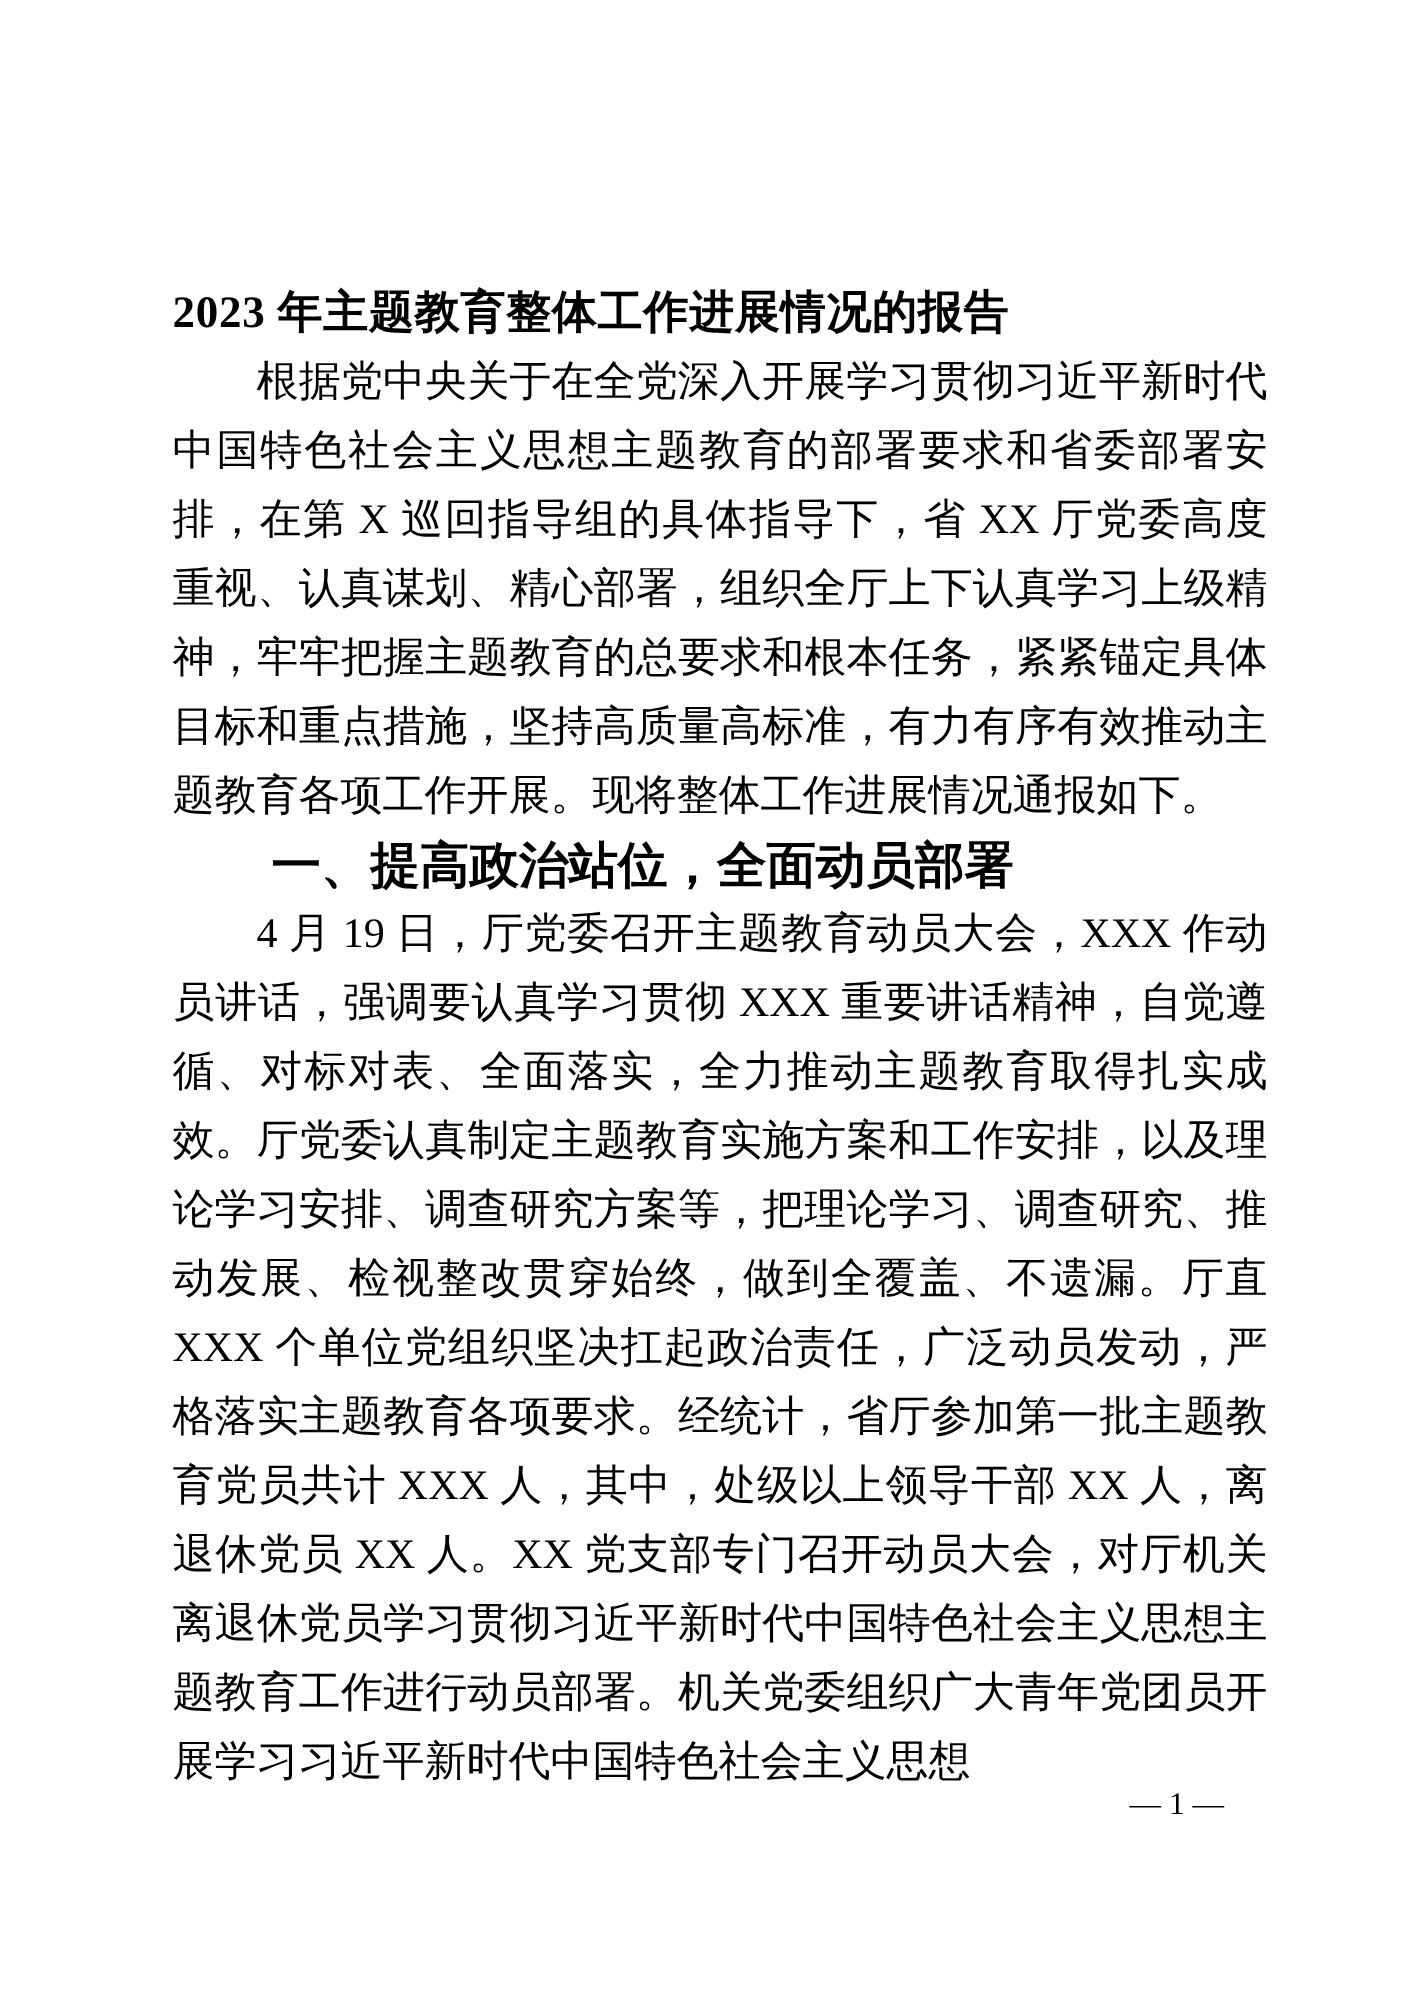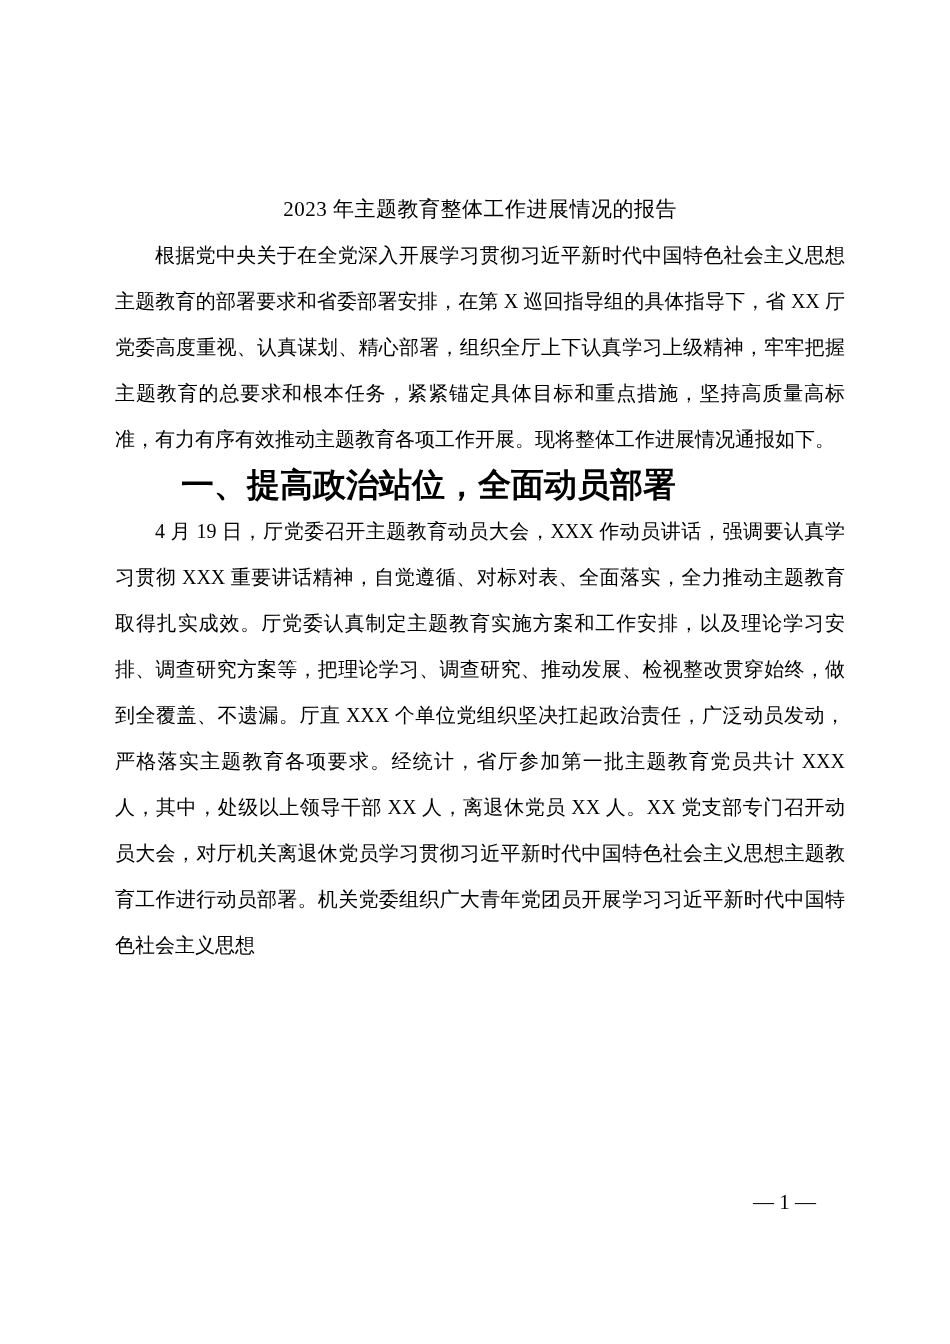--- a/index.html
+++ b/index.html
@@ -16,30 +16,29 @@
     background: #ffffff;
     color: #000000;
     overflow: hidden;
     font-family: "Liberation Serif", "DejaVu Serif", serif;
   }
   .content {
     padding: 186px 105px 0 115px;
   }
   .doc-title {
     margin: 0;
-    font-size: 21px;
-    font-weight: 400;
+    font-size: 30px;
+    font-weight: 700;
     line-height: 46px;
-    text-align: center;
     font-family: "Liberation Serif", "DejaVu Serif", serif;
     letter-spacing: 0.5px;
   }
   .body-para {
     margin: 0;
-    font-size: 20px;
+    font-size: 28px;
     font-weight: 400;
     line-height: 46px;
     text-align: justify;
     text-justify: inter-character;
     text-indent: 2em;
     letter-spacing: 0;
   }
   .section-heading {
     margin: 0;
     font-size: 33px;

